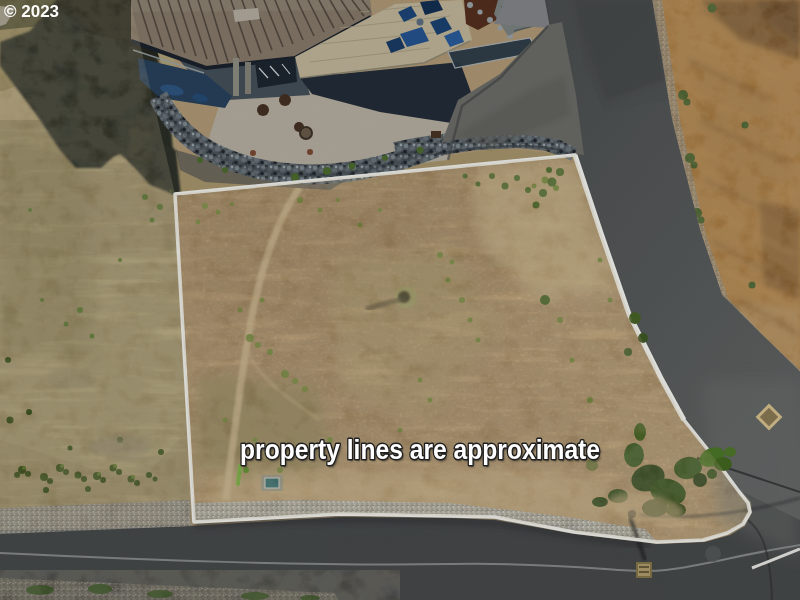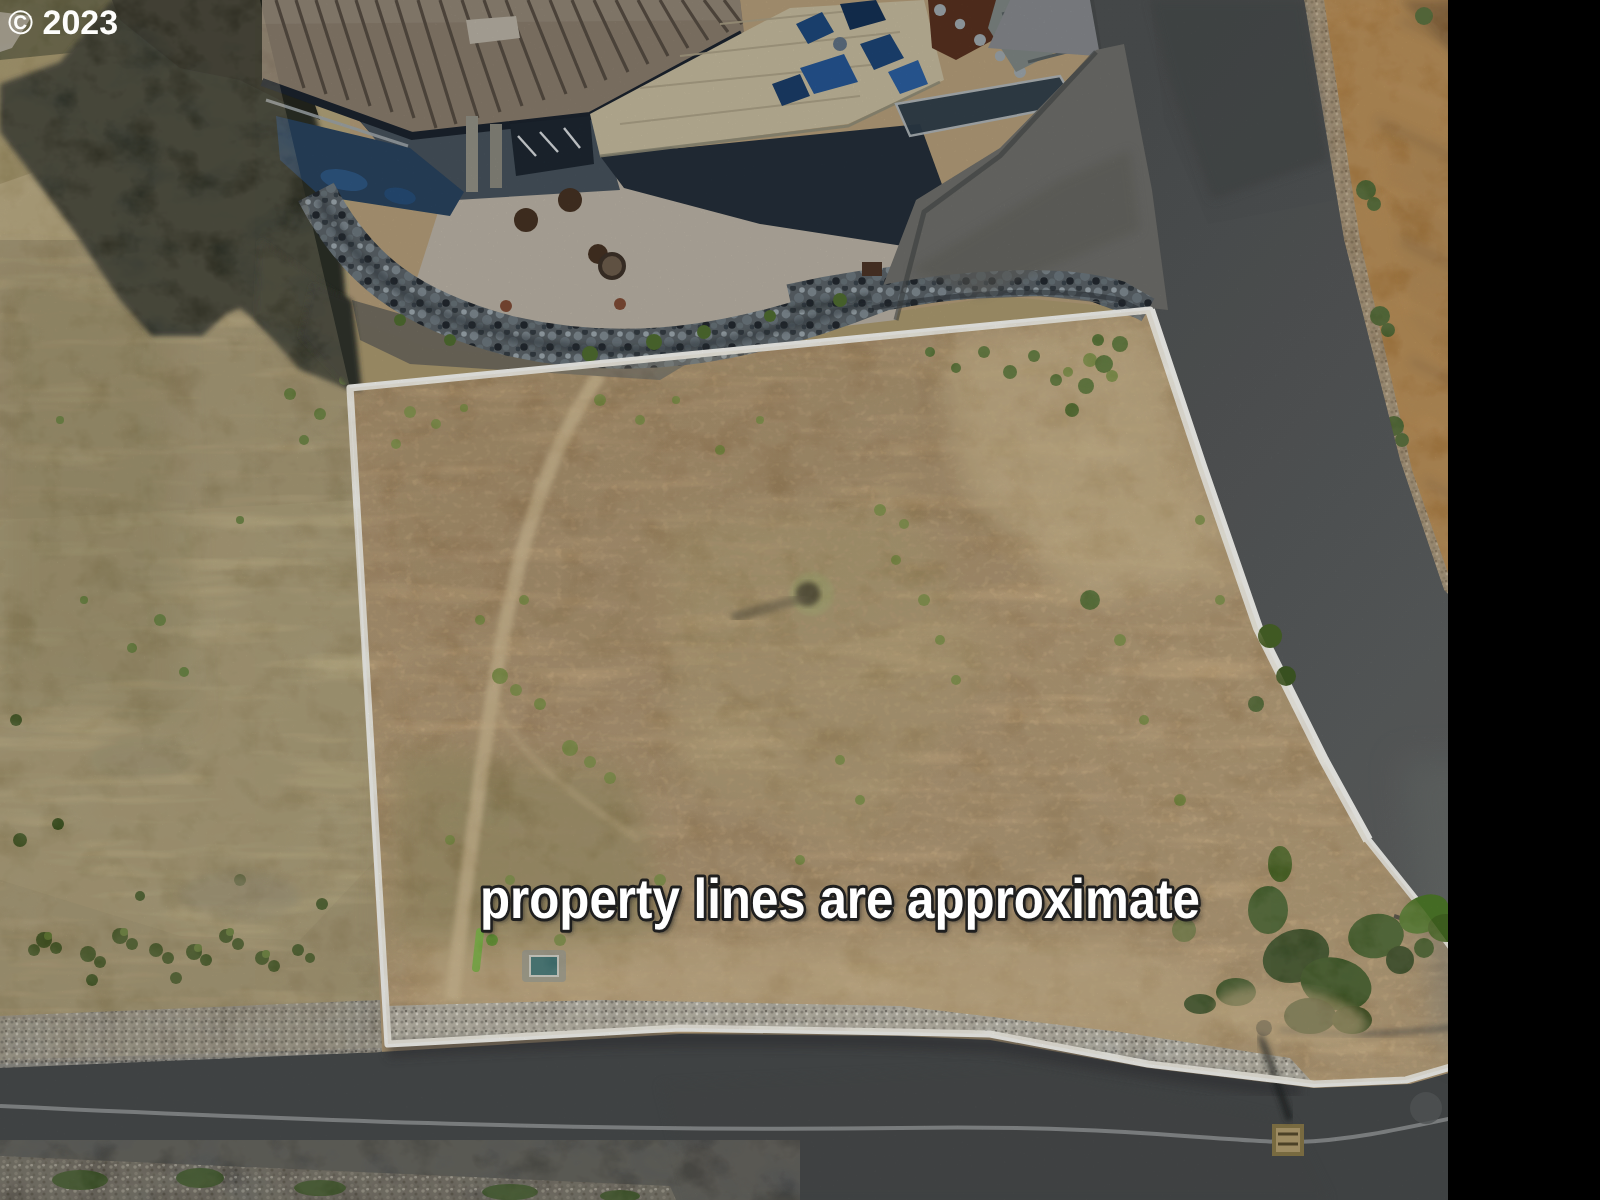--- a/index.html
+++ b/index.html
@@ -1,16 +1,16 @@
 <!DOCTYPE html>
 <html><head>
 <meta charset="utf-8">
 <style>
 html,body{margin:0;padding:0;background:#000;}
-#stage{position:relative;width:724px;height:600px;overflow:hidden;font-family:"Liberation Sans",sans-serif;}
+#stage{position:relative;width:800px;height:600px;overflow:hidden;font-family:"Liberation Sans",sans-serif;}
 svg{display:block;}
 </style>
 </head>
 <body>
 <div id="stage">
 <svg width="800" height="600" viewBox="0 0 800 600">
 <defs>
   <filter id="grain" x="0" y="0" width="100%" height="100%">
     <feTurbulence type="fractalNoise" baseFrequency="0.9" numOctaves="2" seed="7" stitchTiles="stitch"></feTurbulence>
     <feColorMatrix type="matrix" values="0 0 0 0 0  0 0 0 0 0  0 0 0 0 0  0.9 0.9 0.9 0 0"></feColorMatrix>

